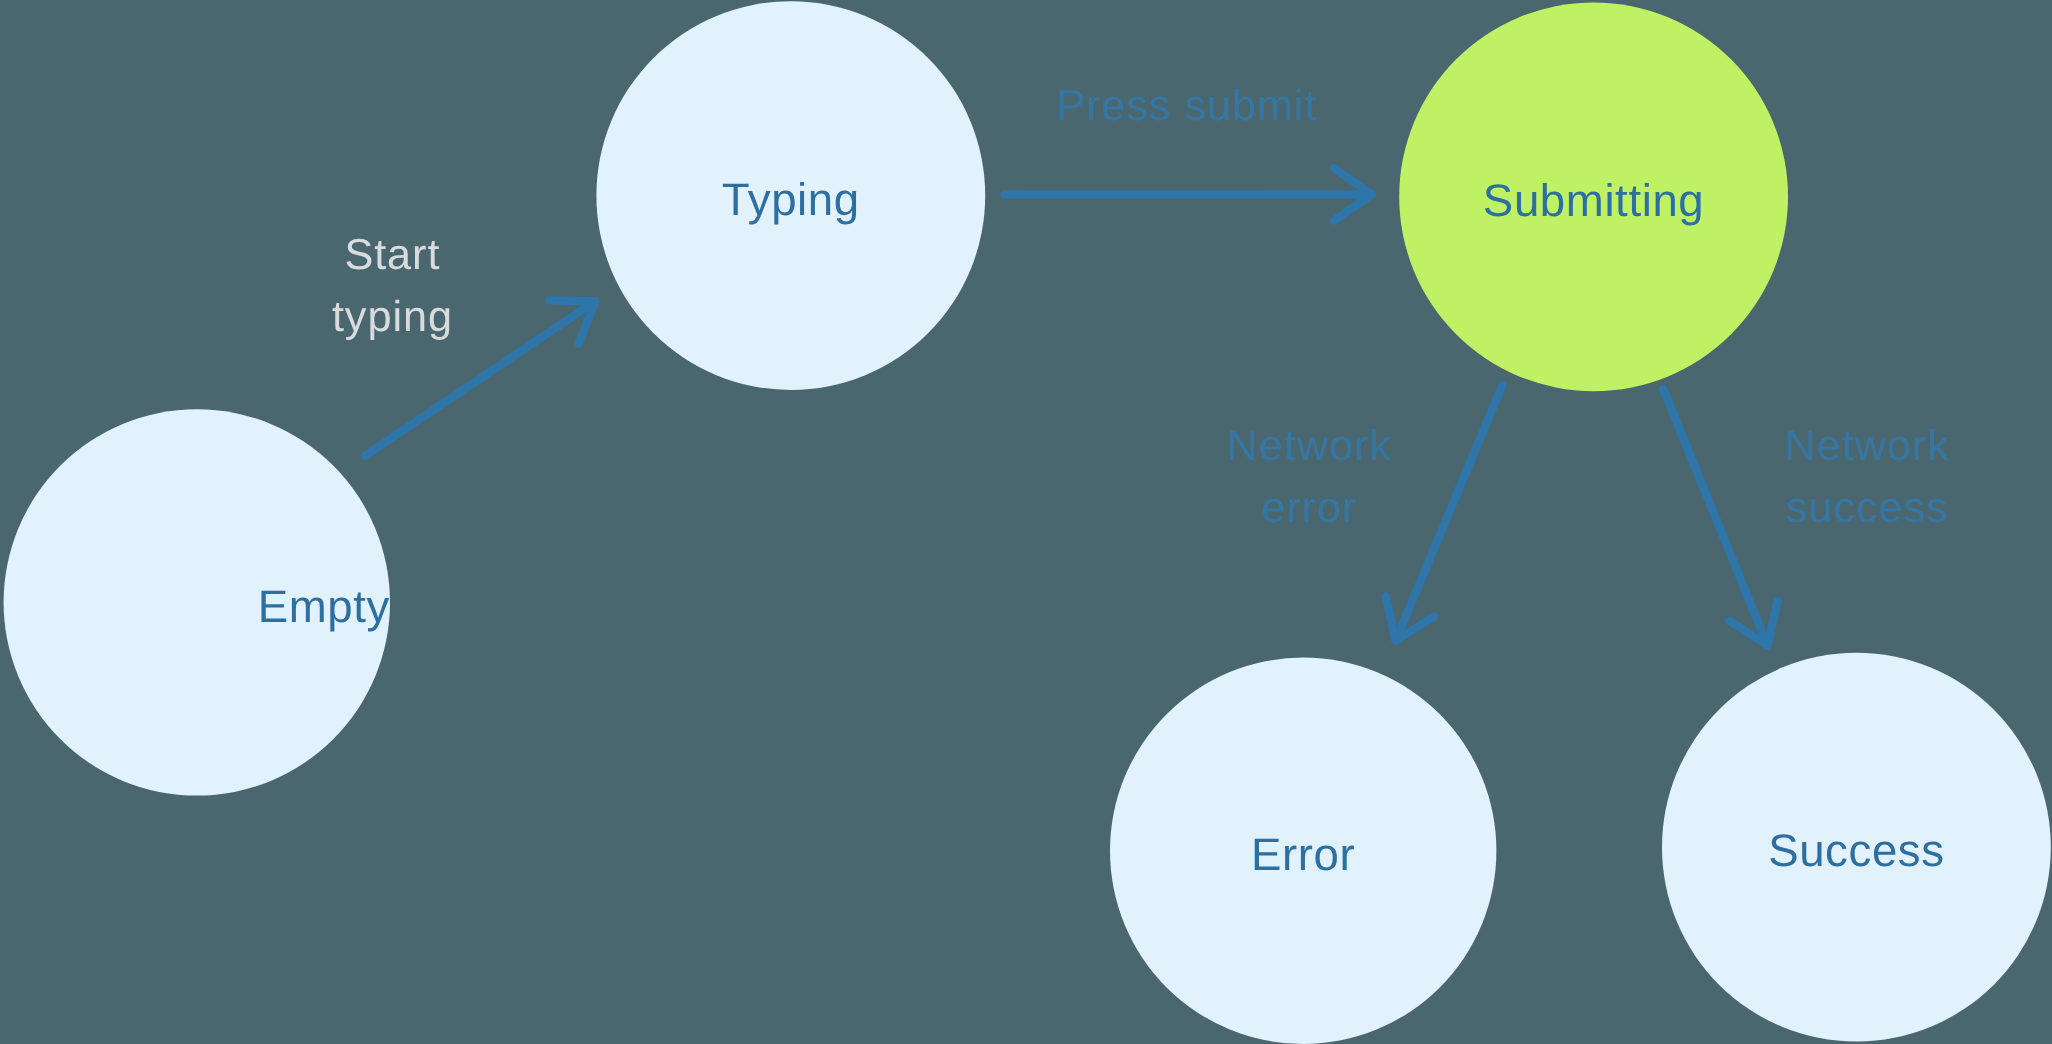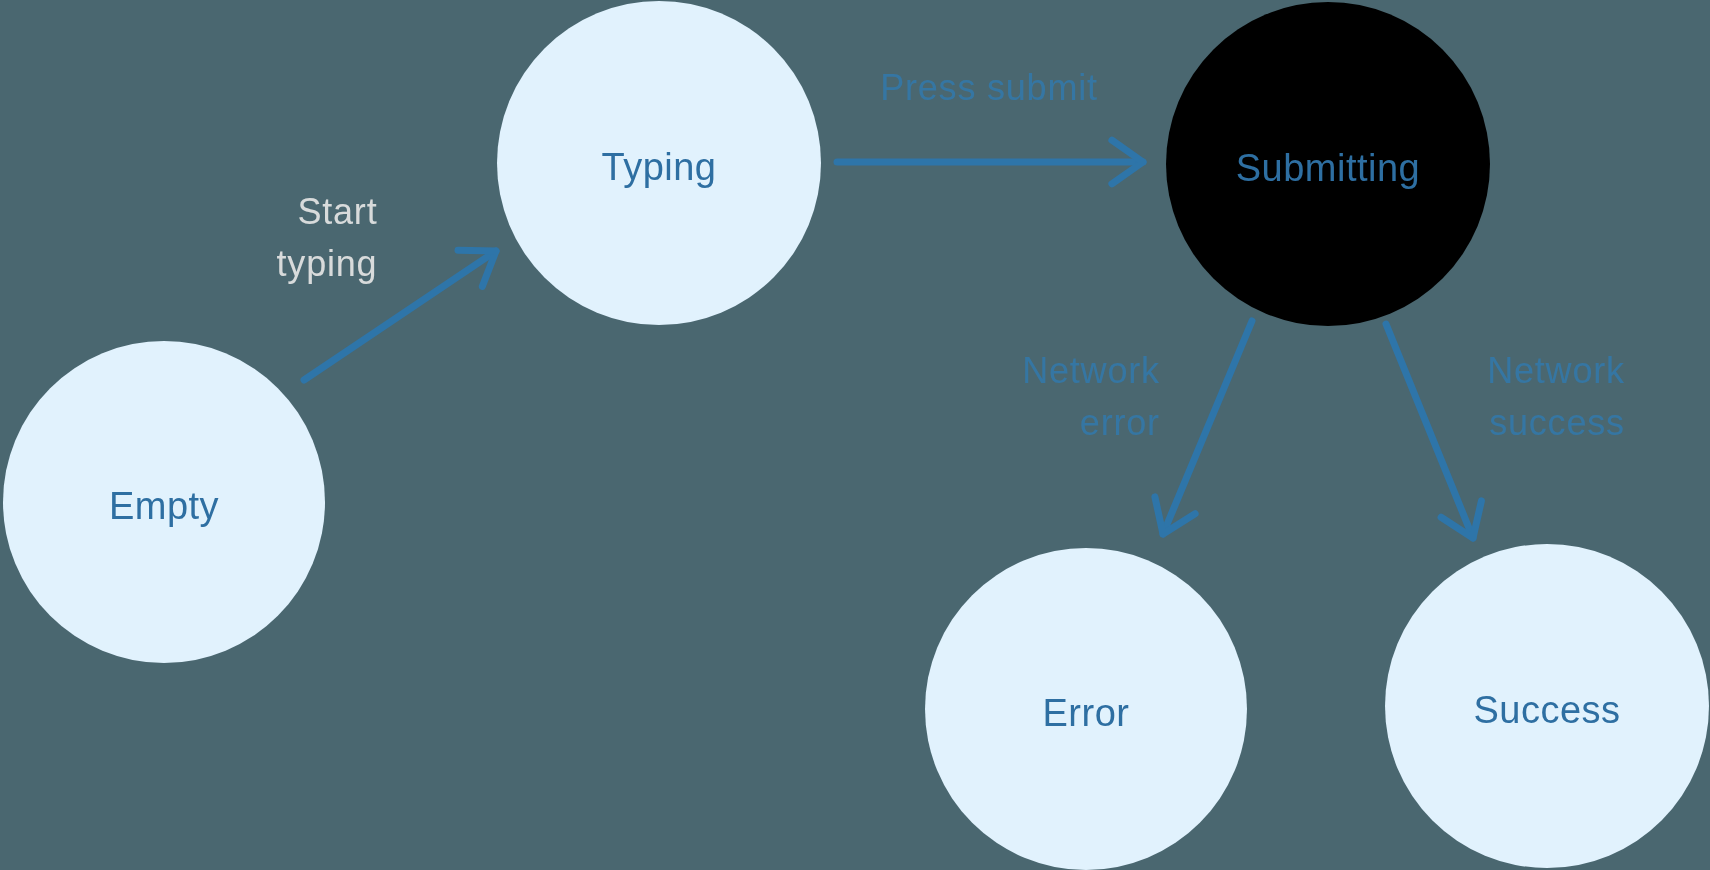--- a/index.html
+++ b/index.html
@@ -28,21 +28,21 @@
   }
   .state-node .node-label {
     font-size: 38px;
     font-weight: 500;
     letter-spacing: 0.5px;
     padding-top: 8px;
   }
   .edge-label {
     position: absolute;
     transform: translate(-50%, -50%);
-    text-align: right;
+    text-align: center;
     font-size: 36px;
     font-weight: 500;
     letter-spacing: 0.8px;
     line-height: 1.44;
     white-space: pre-line;
     opacity: 0.92;
   }
 </style>
 </head>
 <body style="background: rgb(74, 103, 112);">
@@ -52,27 +52,27 @@
       <path d="M 304 380 L 496 251" fill="none" stroke="#2E75A9" stroke-width="7" stroke-linecap="round" stroke-linejoin="round"></path>
       <path d="M 482.3 286.4 L 496 251 L 458.0 250.3" fill="none" stroke="#2E75A9" stroke-width="7" stroke-linecap="round" stroke-linejoin="round"></path>
       <path d="M 837 162 L 1143 162" fill="none" stroke="#2E75A9" stroke-width="7" stroke-linecap="round" stroke-linejoin="round"></path>
       <path d="M 1111.9 183.8 L 1143 162 L 1111.9 140.2" fill="none" stroke="#2E75A9" stroke-width="7" stroke-linecap="round" stroke-linejoin="round"></path>
       <path d="M 1252 321 L 1163 534" fill="none" stroke="#2E75A9" stroke-width="7" stroke-linecap="round" stroke-linejoin="round"></path>
       <path d="M 1154.9 496.9 L 1163 534 L 1195.1 513.7" fill="none" stroke="#2E75A9" stroke-width="7" stroke-linecap="round" stroke-linejoin="round"></path>
       <path d="M 1386 324 L 1473 538" fill="none" stroke="#2E75A9" stroke-width="7" stroke-linecap="round" stroke-linejoin="round"></path>
       <path d="M 1441.1 517.3 L 1473 538 L 1481.4 500.9" fill="none" stroke="#2E75A9" stroke-width="7" stroke-linecap="round" stroke-linejoin="round"></path>
     </svg>
   <div>
-      <div class="state-node" style="left: 3px; top: 341px; width: 322px; height: 322px; background: rgb(225, 242, 253);">
+      <div class="state-node" style="left: 3px; top: 341px; width: 322px; height: 322px; background: rgb(225, 242, 253); justify-content: flex-end;">
         <span class="node-label" style="color: rgb(46, 111, 162);">Empty</span>
       </div>
       <div class="state-node" style="left: 497px; top: 1px; width: 324px; height: 324px; background: rgb(225, 242, 253);">
         <span class="node-label" style="color: rgb(46, 111, 162);">Typing</span>
       </div>
-      <div class="state-node" style="left: 1166px; top: 2px; width: 324px; height: 324px; background: #000000;">
+      <div class="state-node" style="left: 1166px; top: 2px; width: 324px; height: 324px; background: #bef264;">
         <span class="node-label" style="color: rgb(46, 111, 162);">Submitting</span>
       </div>
       <div class="state-node" style="left: 925px; top: 548px; width: 322px; height: 322px; background: rgb(225, 242, 253);">
         <span class="node-label" style="color: rgb(46, 111, 162);">Error</span>
       </div>
       <div class="state-node" style="left: 1385px; top: 544px; width: 324px; height: 324px; background: rgb(225, 242, 253);">
         <span class="node-label" style="color: rgb(46, 111, 162);">Success</span>
       </div>
     </div>
   <div>

